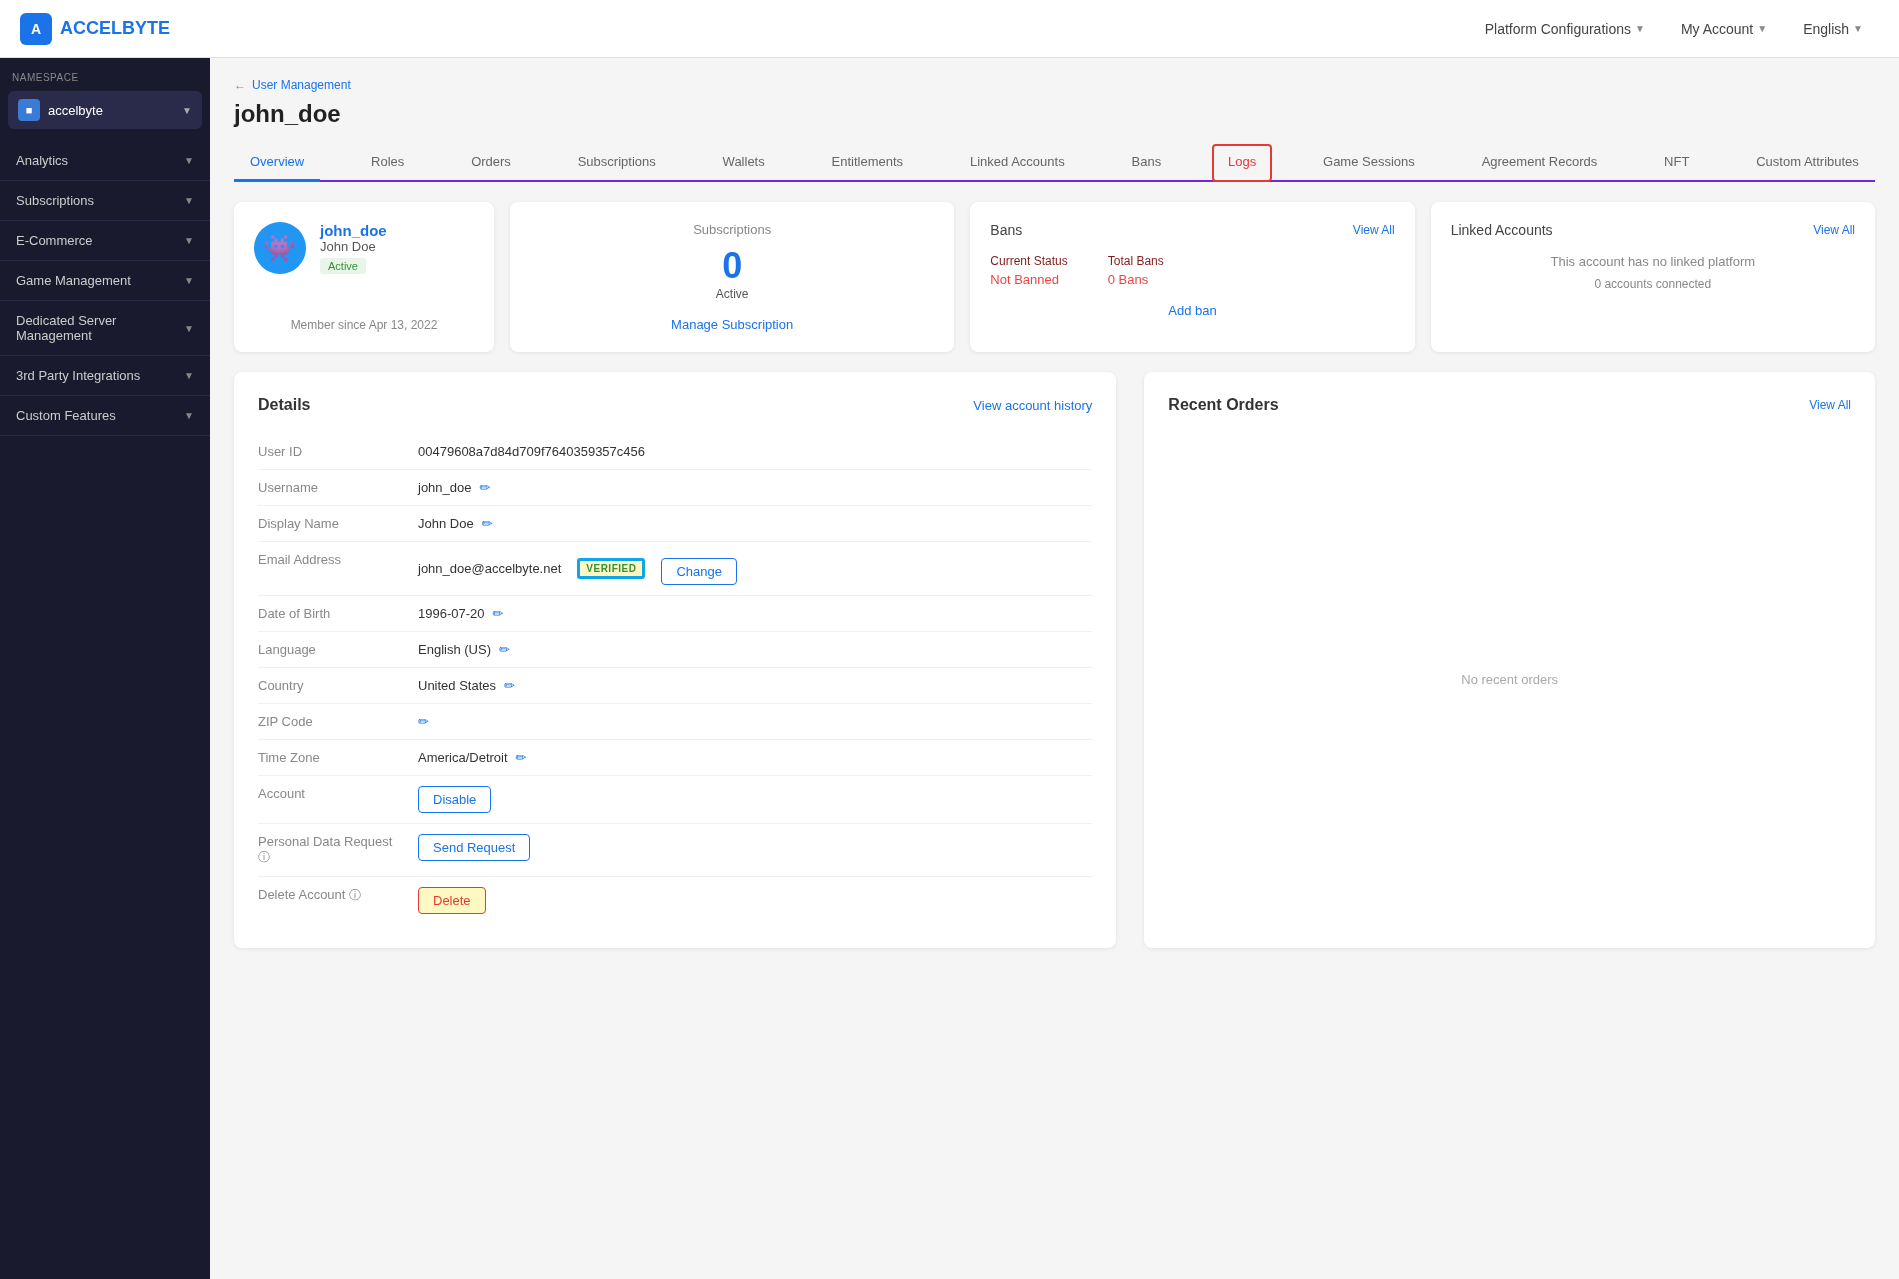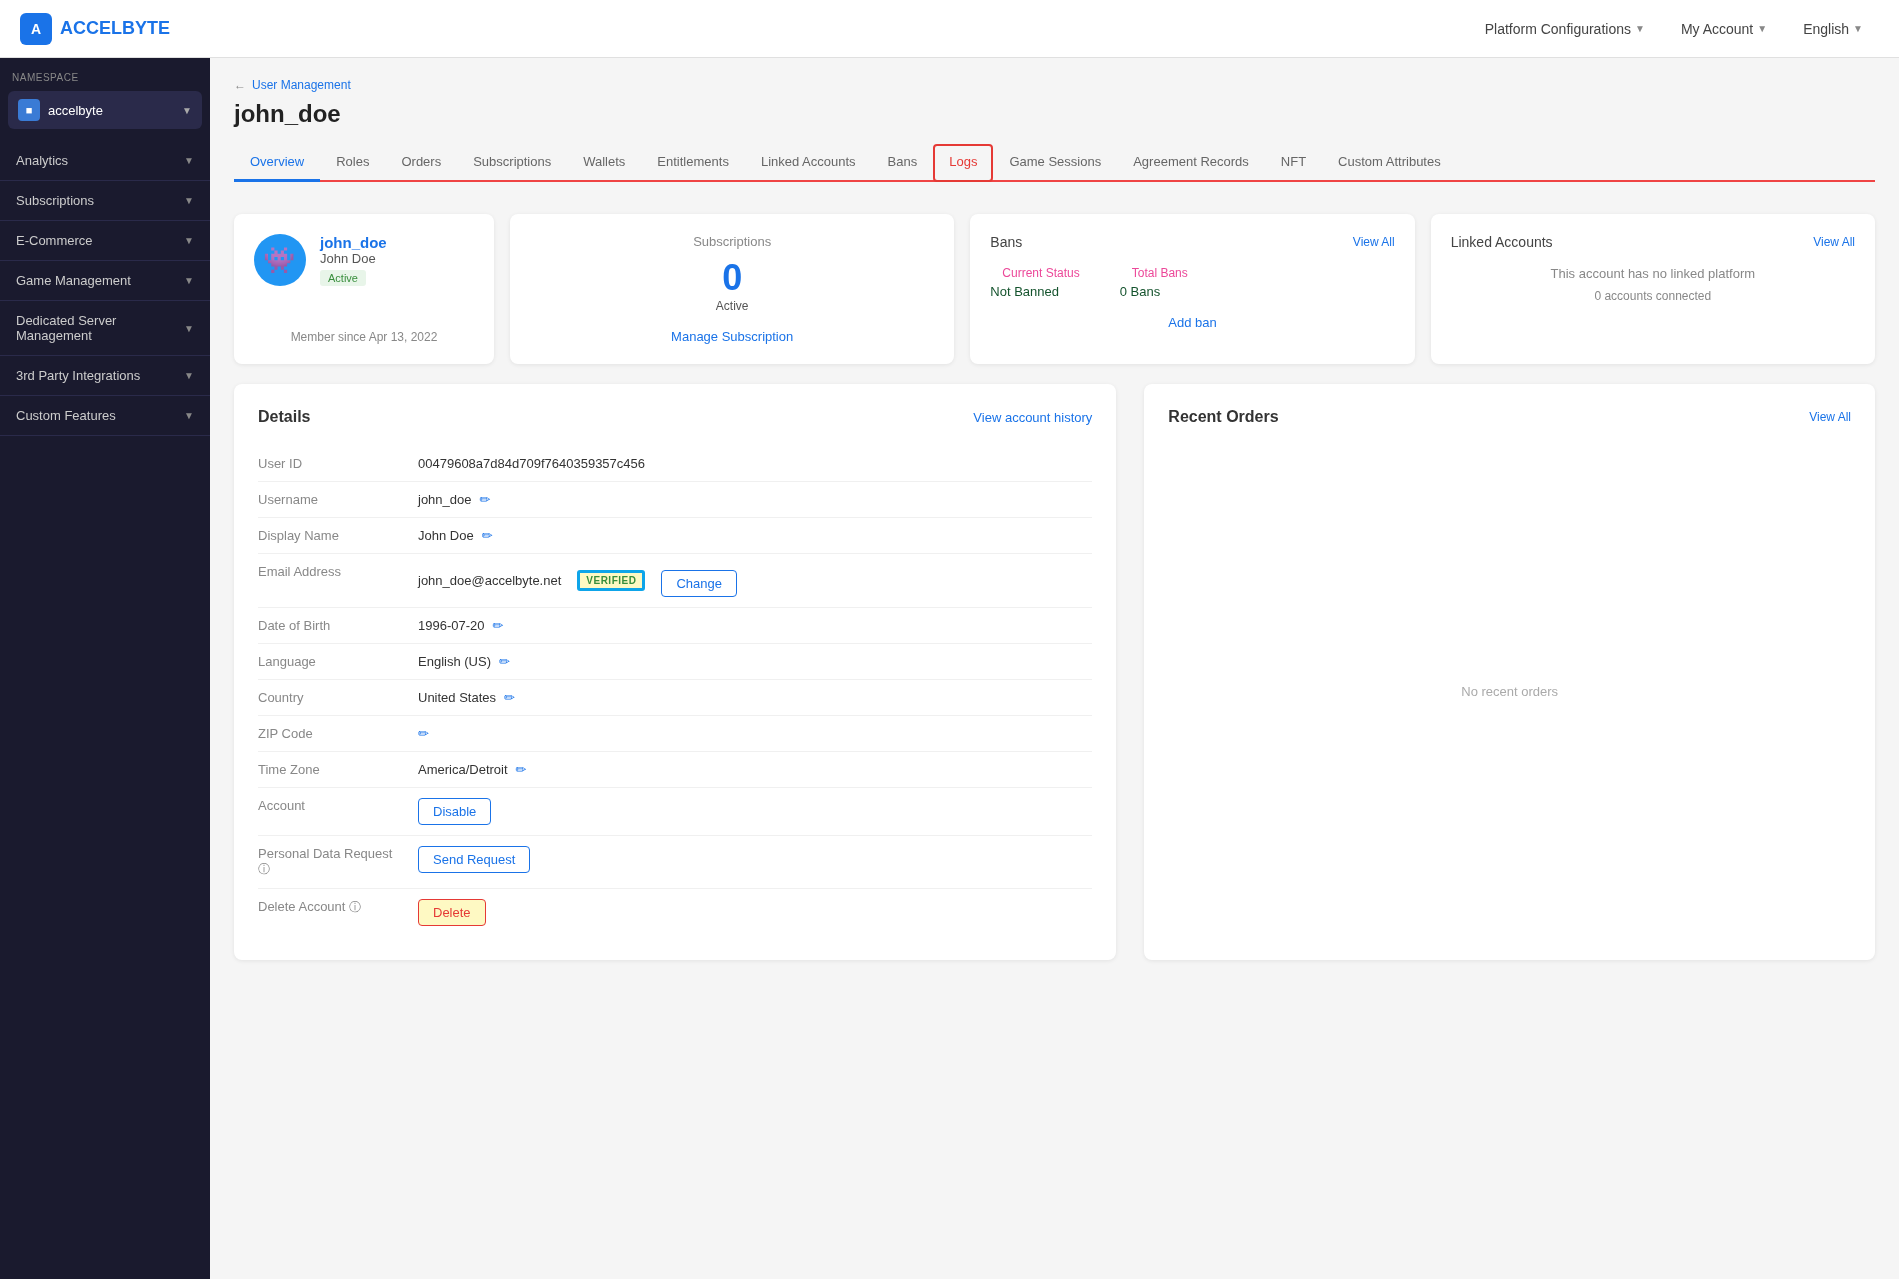--- a/index.html
+++ b/index.html
@@ -165,23 +165,24 @@
     .page-title {
       font-size: 24px;
       font-weight: 600;
       color: #222;
       margin-bottom: 16px;
     }
 
     
     .tabs {
       display: flex;
-      border-bottom: 2px solid #ef4444;
-      margin-bottom: 32px;
+      border-bottom: 2px solid #6d28d9;
+      margin-bottom: 20px;
       gap: 0;
+      justify-content: space-between;
     }
     .tab {
       padding: 10px 16px;
       cursor: pointer;
       font-size: 13px;
       color: #666;
       border-bottom: 3px solid transparent;
       margin-bottom: -2px;
       white-space: nowrap;
     }
@@ -276,22 +277,22 @@
       align-items: center;
       margin-bottom: 16px;
     }
     .bans-card .title { font-size: 14px; color: #444; font-weight: 500; }
     .view-all { color: #1a73e8; font-size: 12px; cursor: pointer; }
     .bans-stats {
       display: flex;
       gap: 40px;
       margin-bottom: 16px;
     }
-    .bans-stat-col .stat-title { font-size: 12px; color: #ec4899; margin-bottom: 4px; margin-left: 12px; }
-    .bans-stat-col .stat-val { font-size: 13px; color: #14532d; }
+    .bans-stat-col .stat-title { font-size: 12px; color: #7f1d1d; margin-bottom: 4px; }
+    .bans-stat-col .stat-val { font-size: 13px; color: #ef4444; }
     .bans-card .add-ban { color: #1a73e8; font-size: 13px; cursor: pointer; text-decoration: none; display: block; text-align: center; }
 
     
     .linked-card {
       background: #fff;
       border-radius: 8px;
       padding: 20px;
       flex: 1;
       box-shadow: 0 1px 4px rgba(0,0,0,0.08);
     }

